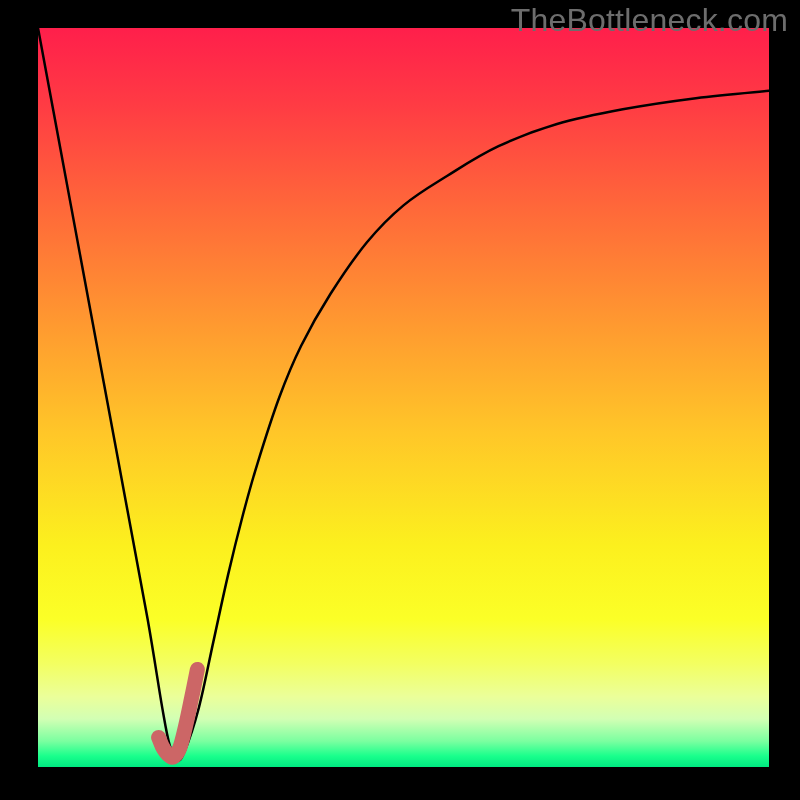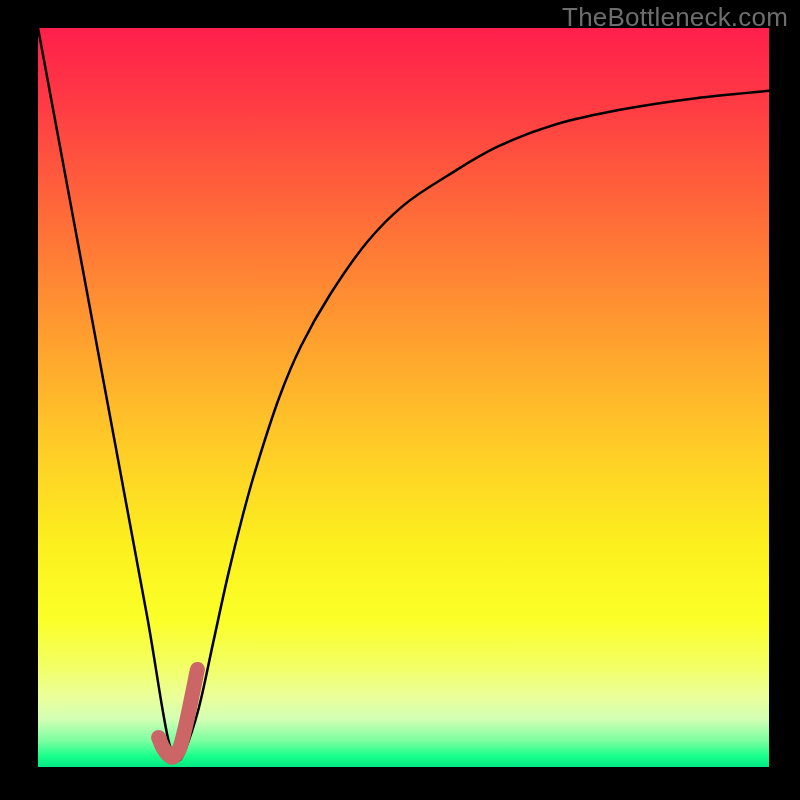--- a/index.html
+++ b/index.html
@@ -15,21 +15,21 @@
     position: relative;
     width: 800px;
     height: 800px;
     background: #000;
   }
   .watermark {
     position: absolute;
     top: 2px;
     right: 12px;
     color: #6d6d6d;
-    font-size: 26px;
+    font-size: 32px;
     font-weight: 400;
     letter-spacing: 0.2px;
     z-index: 20;
     user-select: none;
   }
   .plot-area {
     position: absolute;
     left: 38px;
     top: 28px;
     width: 731px;

